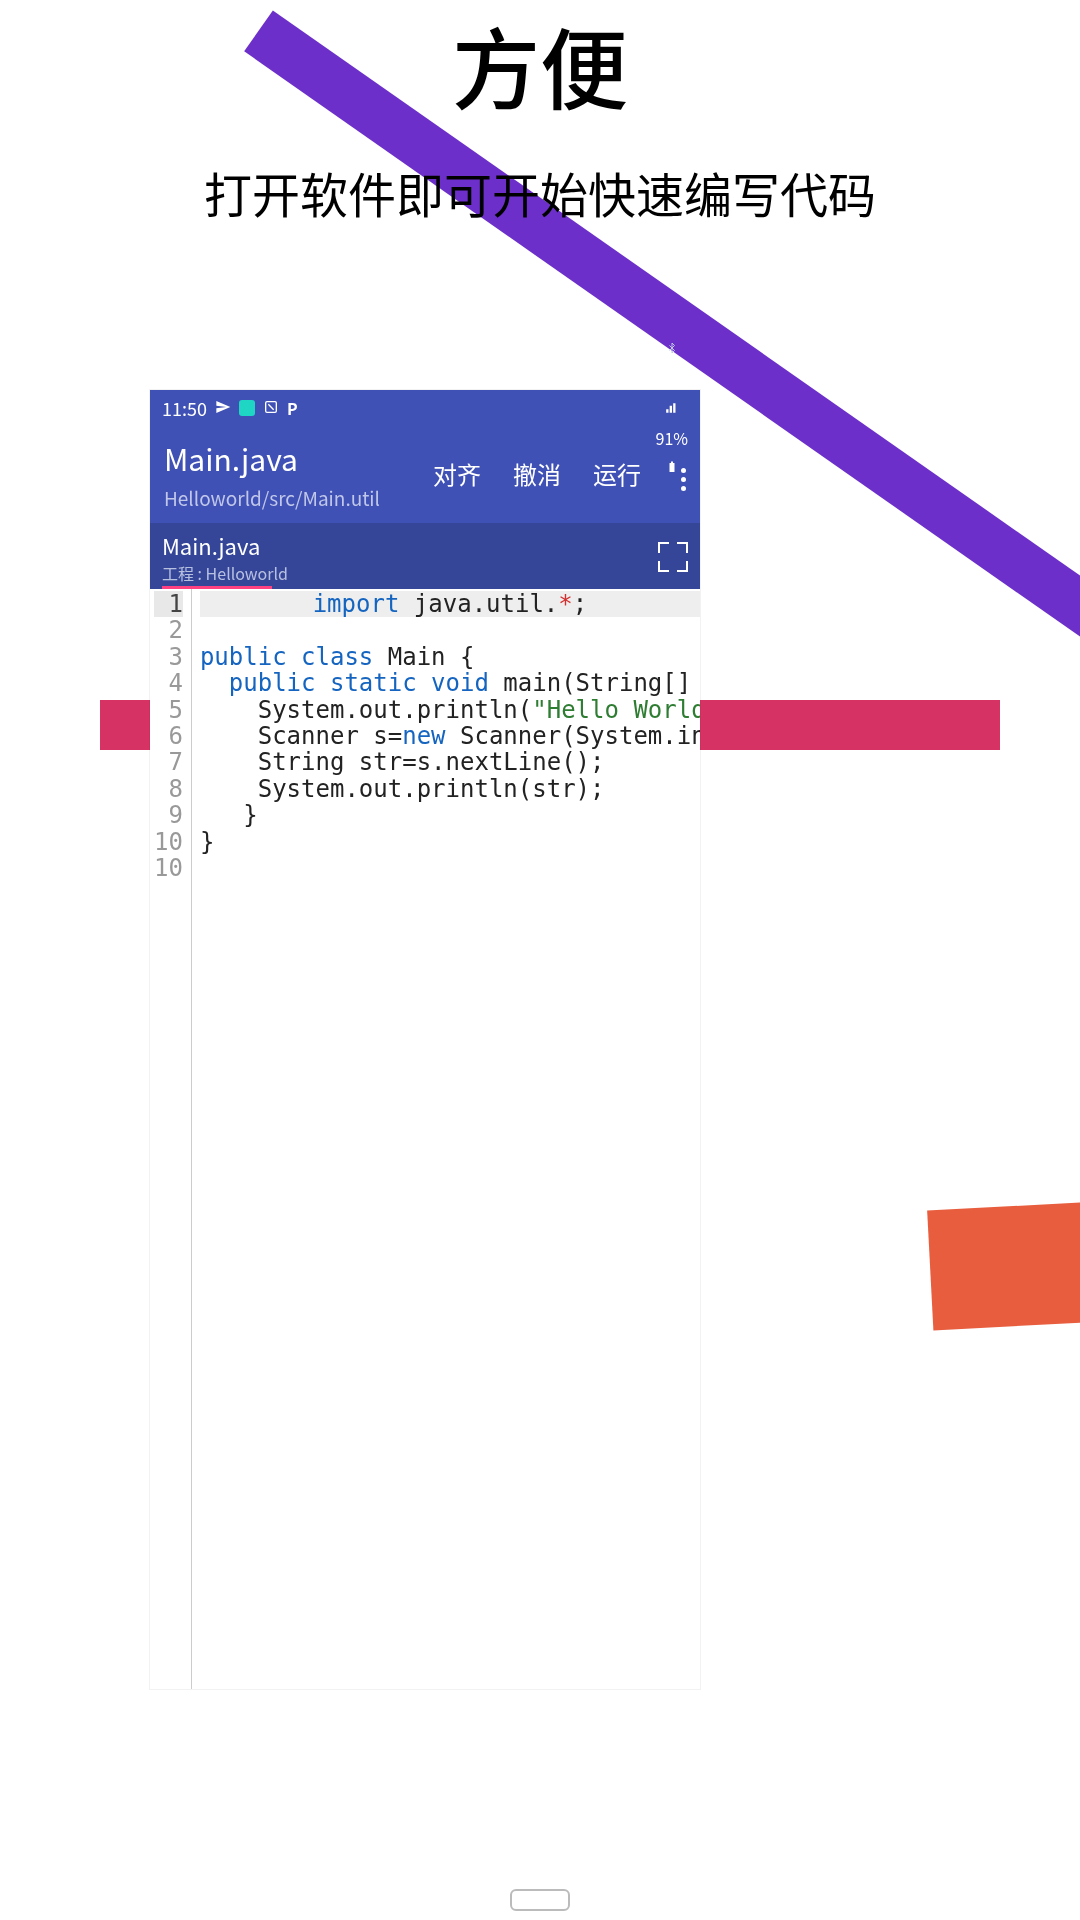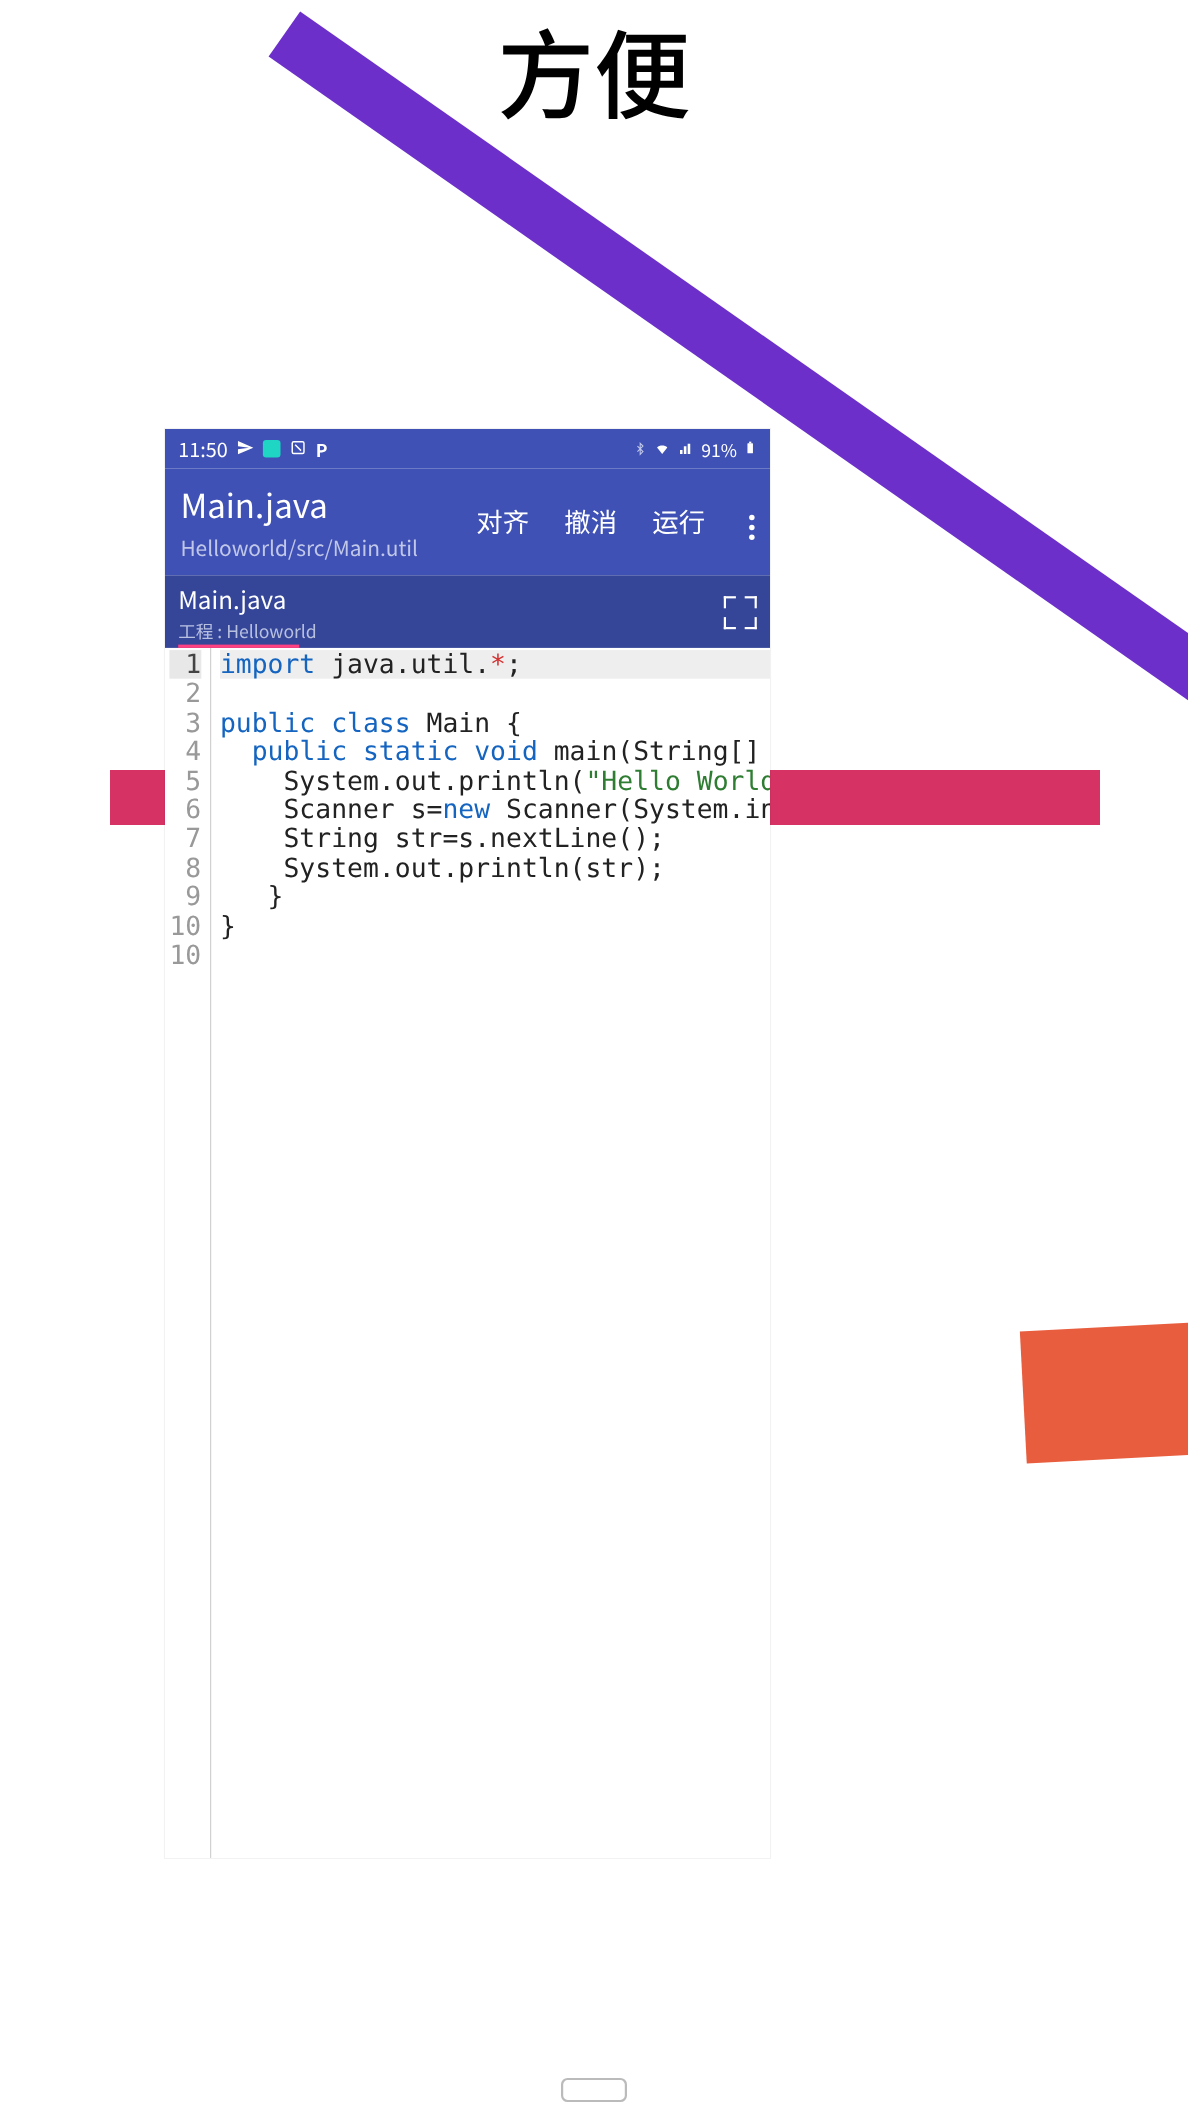--- a/index.html
+++ b/index.html
@@ -58,21 +58,21 @@
   background: #3f51b5;
   color: #fff;
   height: 36px;
   display: flex;
   align-items: center;
   justify-content: space-between;
   padding: 0 12px;
   font-size: 18px;
 }
 .status-left { display: flex; align-items: center; gap: 8px; }
-.status-right { display: flex; align-items: center; gap: 6px; font-size: 16px; }
+.status-right { display: flex; align-items: center; gap: 6px; font-size: 16px; flex-direction: column; }
 .app-bar {
   background: #3f51b5;
   color: #fff;
   display: flex;
   align-items: center;
   padding: 10px 14px 12px 14px;
 }
 .app-title-block { flex: 1; }
 .app-title { font-size: 30px; font-weight: 400; }
 .app-path { font-size: 19px; color: #c0c7e8; margin-top: 4px; }
@@ -141,21 +141,21 @@
 }
 .gutter div { height: 26.4px; }
 .gutter div.current { background: #e8e8e8; color: #444; }
 .code {
   padding: 2px 0 2px 8px;
   white-space: pre;
   overflow: hidden;
   flex: 1;
 }
 .code-line { height: 26.4px; }
-.code-line.current { background: #eeeeee; }
+.code-line.current { background: #eeeeee; text-align: center; }
 .kw { color: #1565c0; }
 .str { color: #2e7d32; }
 .op { color: #d32f2f; }
 .plain { color: #222; }
 .status-icon { font-size: 16px; }
 .bottom-nav {
   position: absolute;
   bottom: 0;
   left: 0;
   right: 0;
@@ -174,20 +174,21 @@
 </style>
 </head>
 <body>
 
 <div class="bg-shape purple-stripe"></div>
 <div class="bg-shape pink-stripe"></div>
 <div class="bg-shape orange-stripe"></div>
 
 <div class="hero">
   <div class="hero-title">方便</div>
+  <div class="hero-subtitle">打开软件即可开始快速编写代码</div>
 </div>
 
 <div class="device">
   <div class="status-bar">
     <div class="status-left">
       <span>11:50</span>
       <span class="status-icon">
         <svg width="16" height="16" viewBox="0 0 24 24" fill="#fff">
             <path d="M2 21l21-9L2 3v7l15 2-15 2z"></path>
           </svg>

